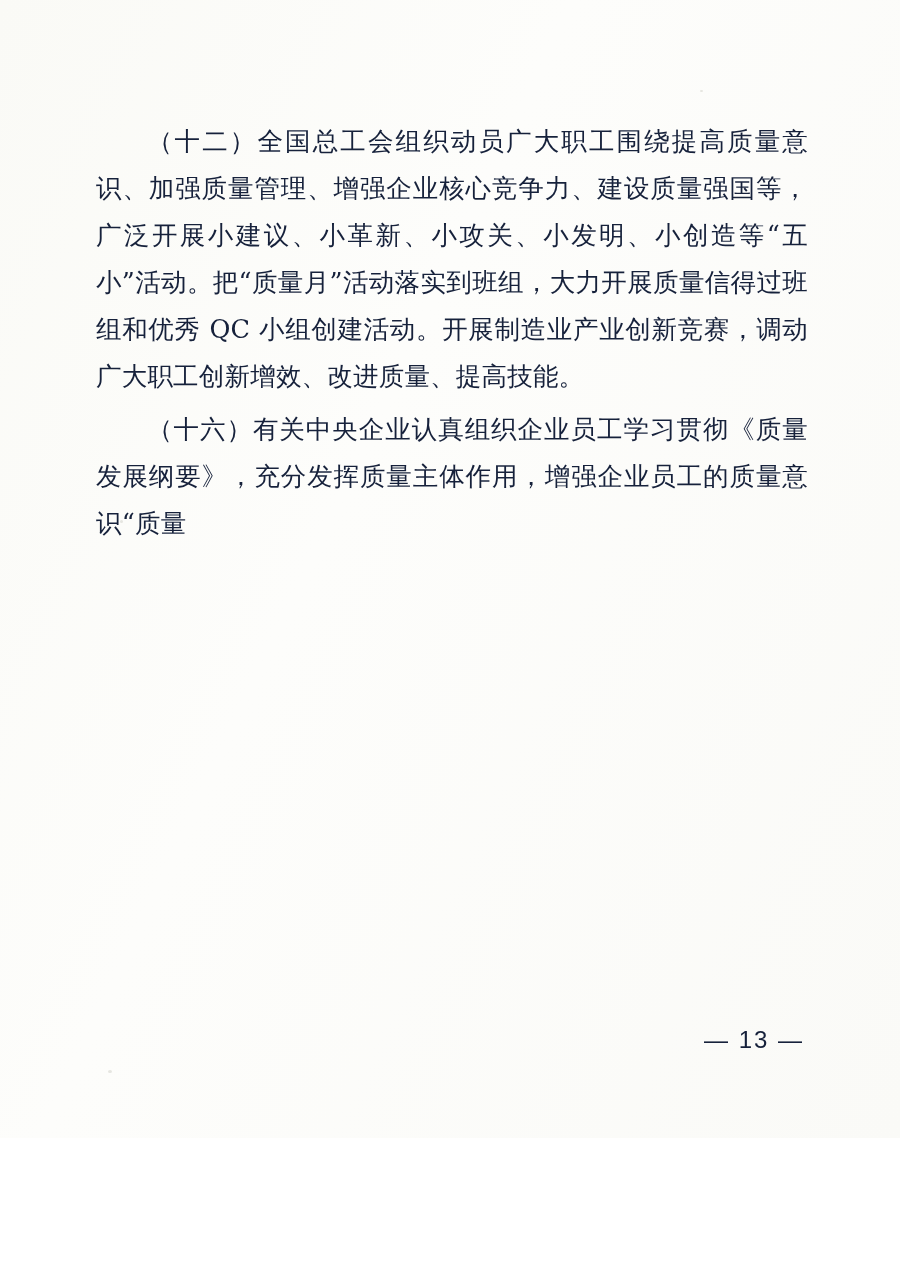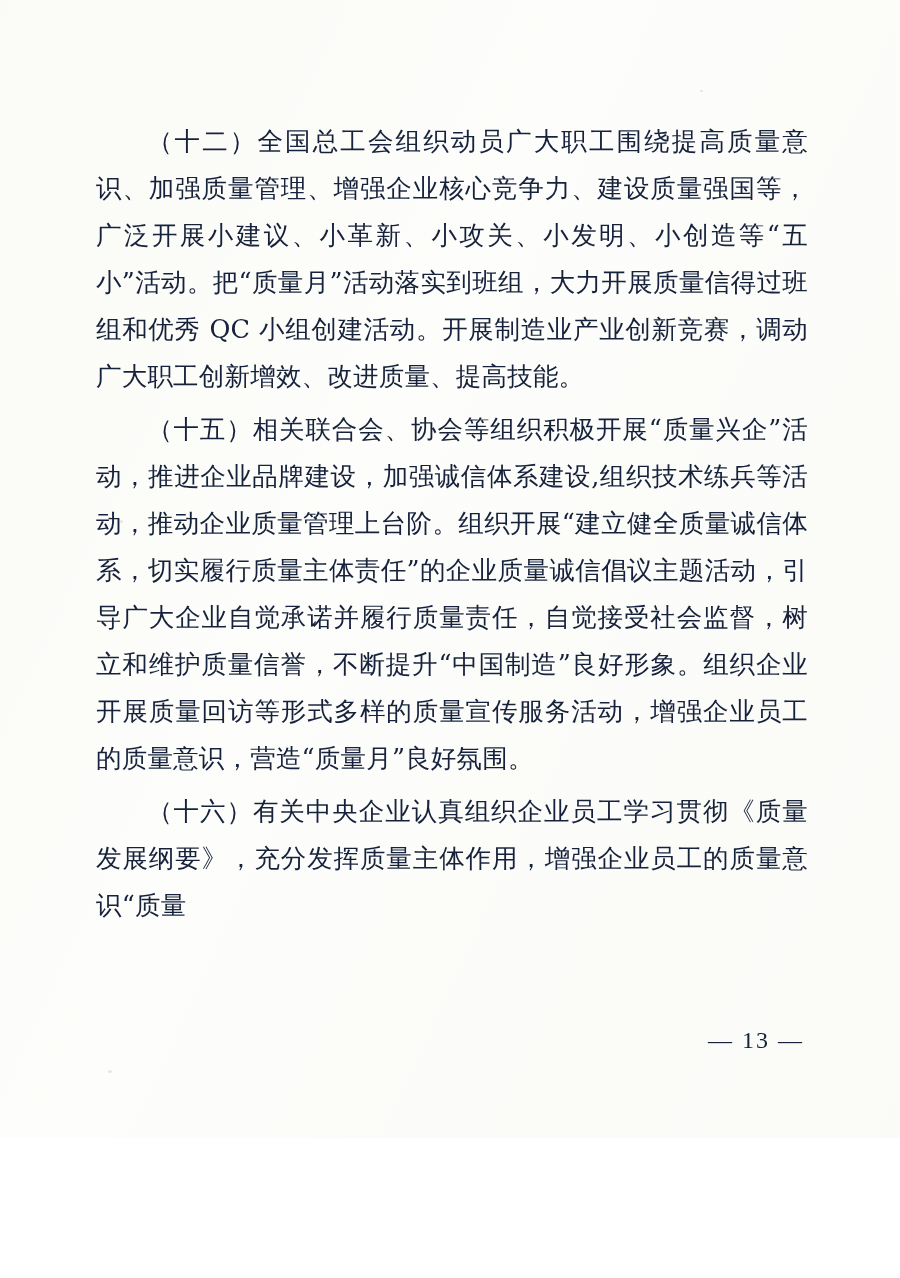--- a/index.html
+++ b/index.html
@@ -49,21 +49,21 @@
     font-family: "DejaVu Serif", "Liberation Serif", serif;
     font-weight: 500;
   }
   .page-number {
     position: absolute;
     right: 96px;
     bottom: 84px;
     font-size: 24px;
     letter-spacing: 2px;
     color: #16213b;
-    font-family: Liberation Serif, serif;
+    font-family: Liberation Sans, sans-serif;
   }
   
   .speck {
     position: absolute;
     background: #cfcfc8;
     border-radius: 50%;
     opacity: .5;
   }
 </style>
 </head>
@@ -71,18 +71,17 @@
 
 <div class="page">
   <div class="paper-tint"></div>
 
   <div class="speck" style="left:120px; top:520px; width:3px; height:3px;"></div>
   <div class="speck" style="left:108px; top:1070px; width:4px; height:3px;"></div>
   <div class="speck" style="left:700px; top:90px; width:3px; height:2px;"></div>
 
   <div class="content">
     <p class="para">（十二）全国总工会组织动员广大职工围绕提高质量意识、加强质量管理、增强企业核心竞争力、建设质量强国等，广泛开展小建议、小革新、小攻关、小发明、小创造等“五小”活动。把“质量月”活动落实到班组，大力开展质量信得过班组和优秀 QC 小组创建活动。开展制造业产业创新竞赛，调动广大职工创新增效、改进质量、提高技能。</p>
-    <p class="para">（十五）相关联合会、协会等组织积极开展“质量兴企”活动，推进企业品牌建设，加强诚信体系建设,组织技术练兵等活动，推动企业质量管理上台阶。组织开展“建立健全质量诚信体系，切实履行质量主体责任”的企业质量诚信倡议主题活动，引导广大企业自觉承诺并履行质量责任，自觉接受社会监督，树立和维护质量信誉，不断提升“中国制造”良好形象。组织企业开展质量回访等形式多样的质量宣传服务活动，增强企业员工的质量意识，营造“质量月”良好氛围。</p>
     <p class="para">（十六）有关中央企业认真组织企业员工学习贯彻《质量发展纲要》，充分发挥质量主体作用，增强企业员工的质量意识“质量</p>
   </div>
 
   <div class="page-number">— 13 —</div>
 </div>
 
 </body></html>

